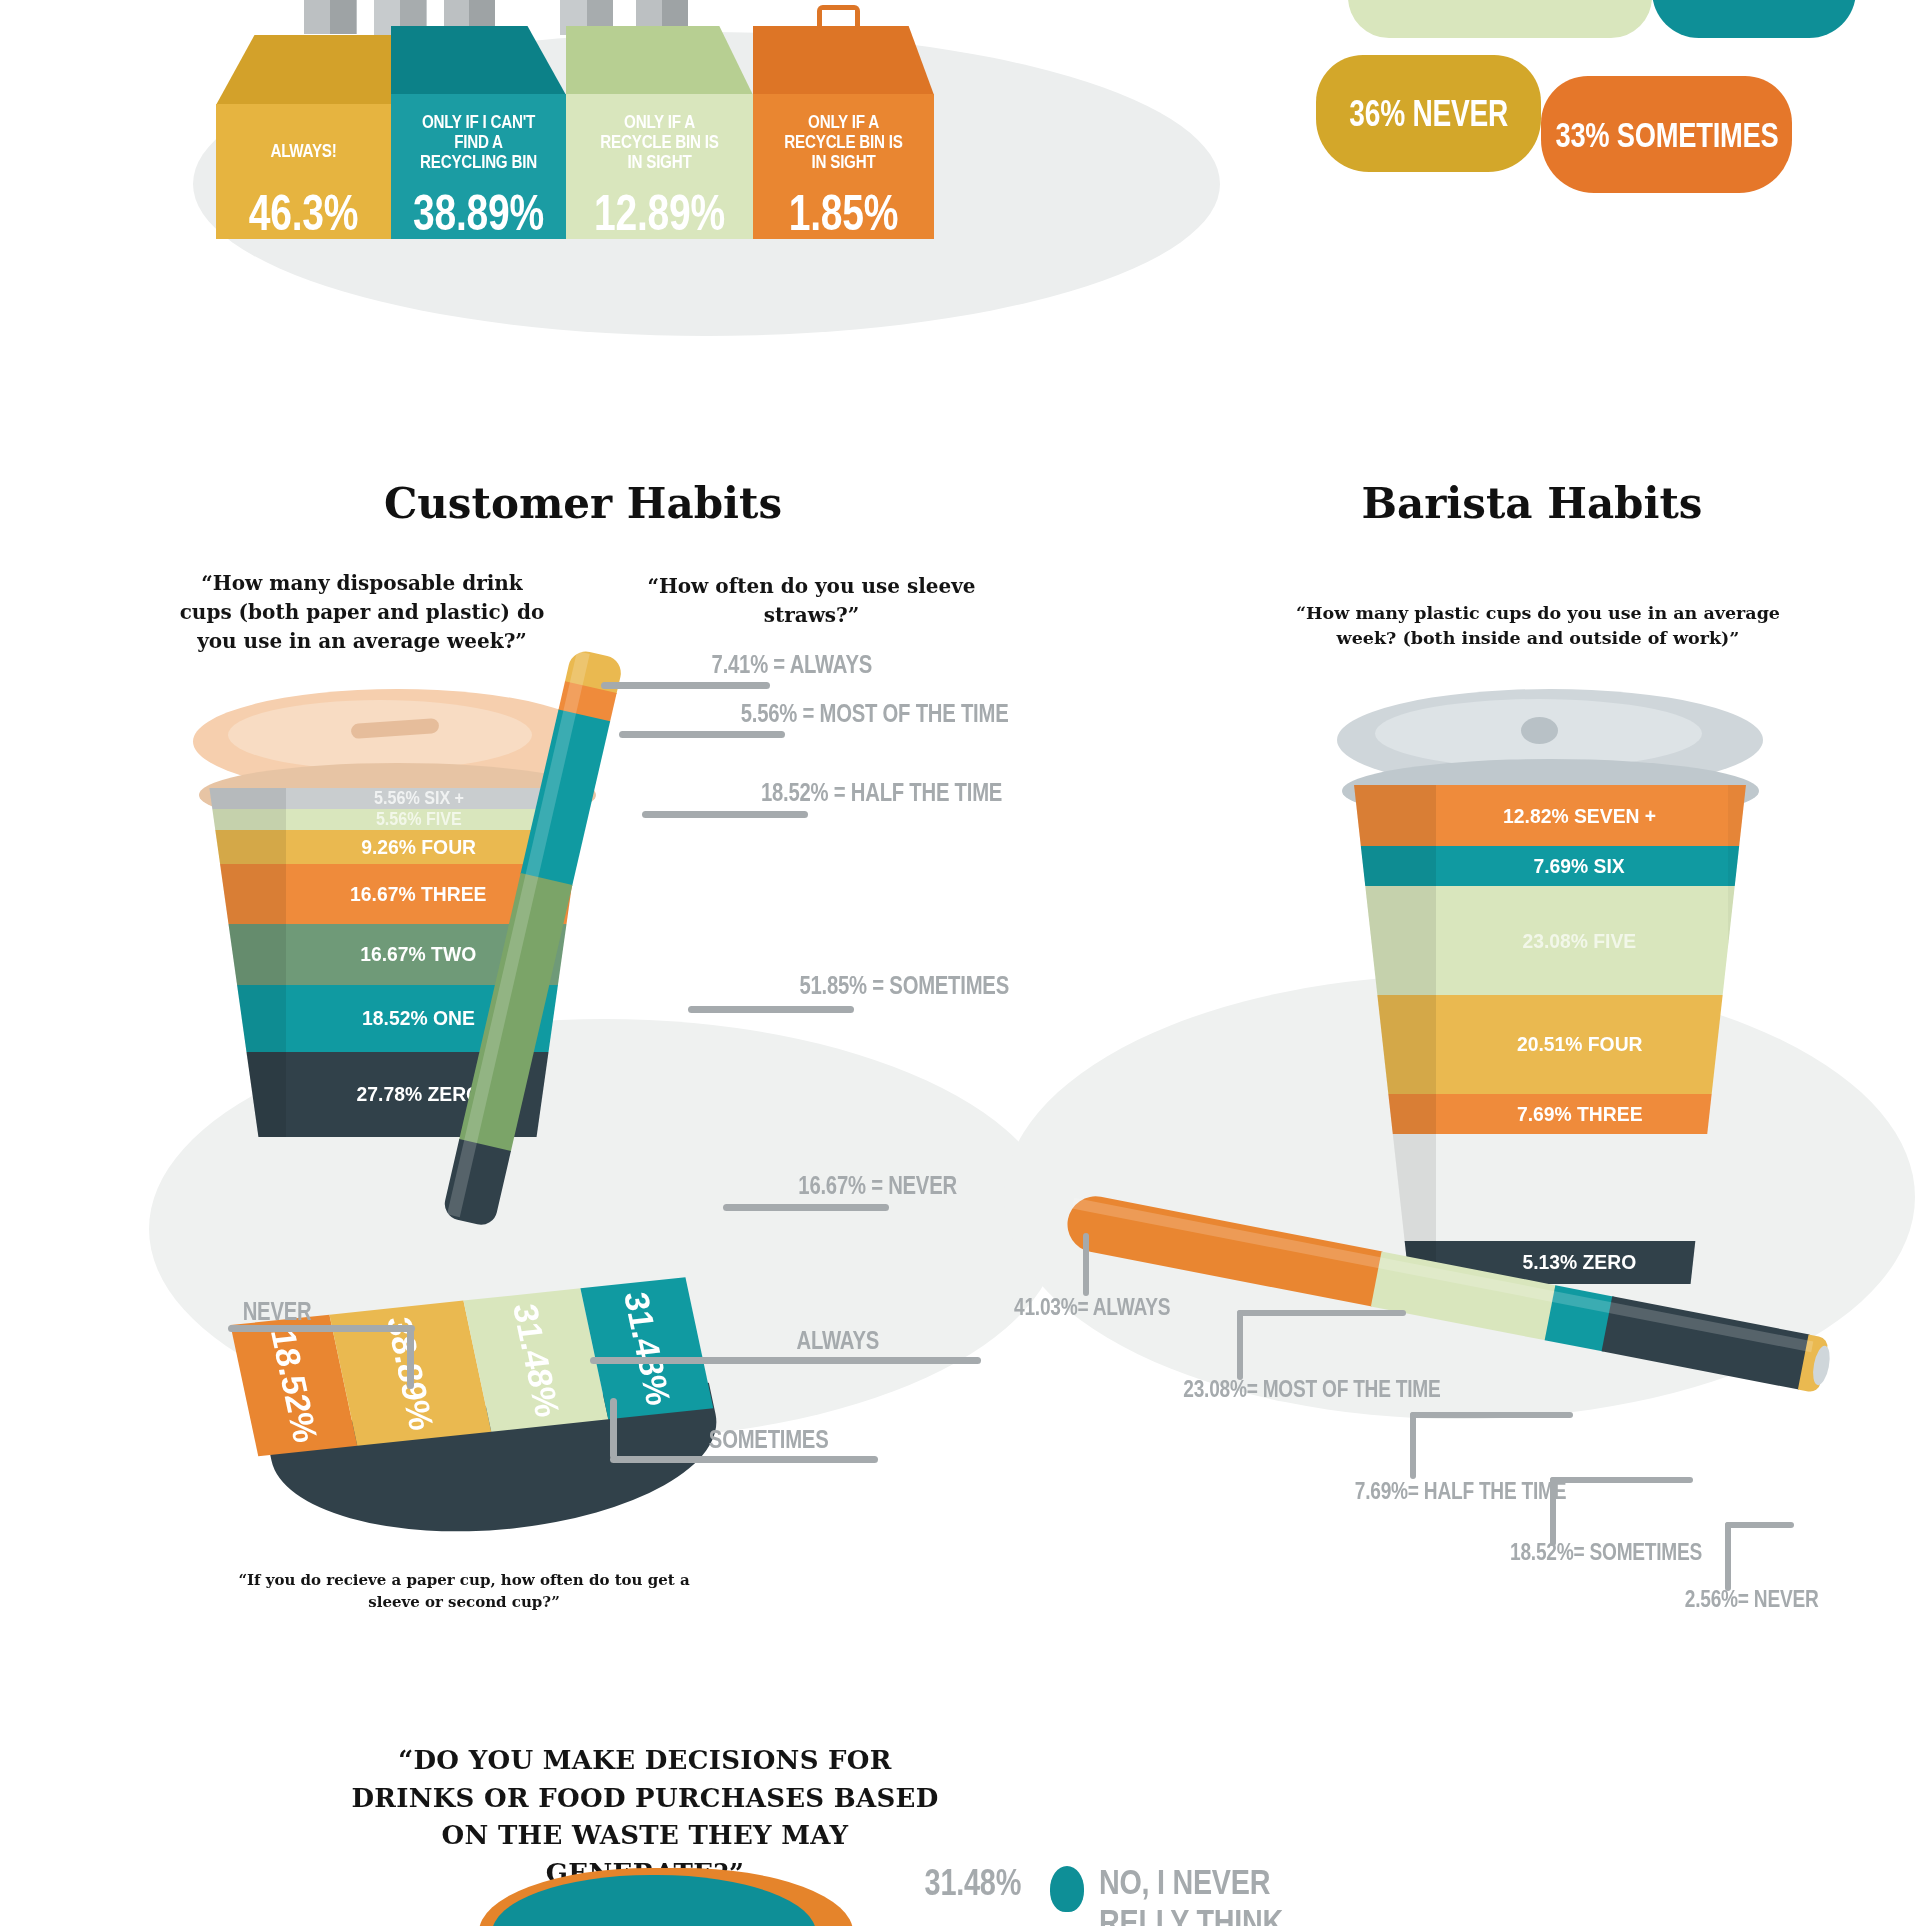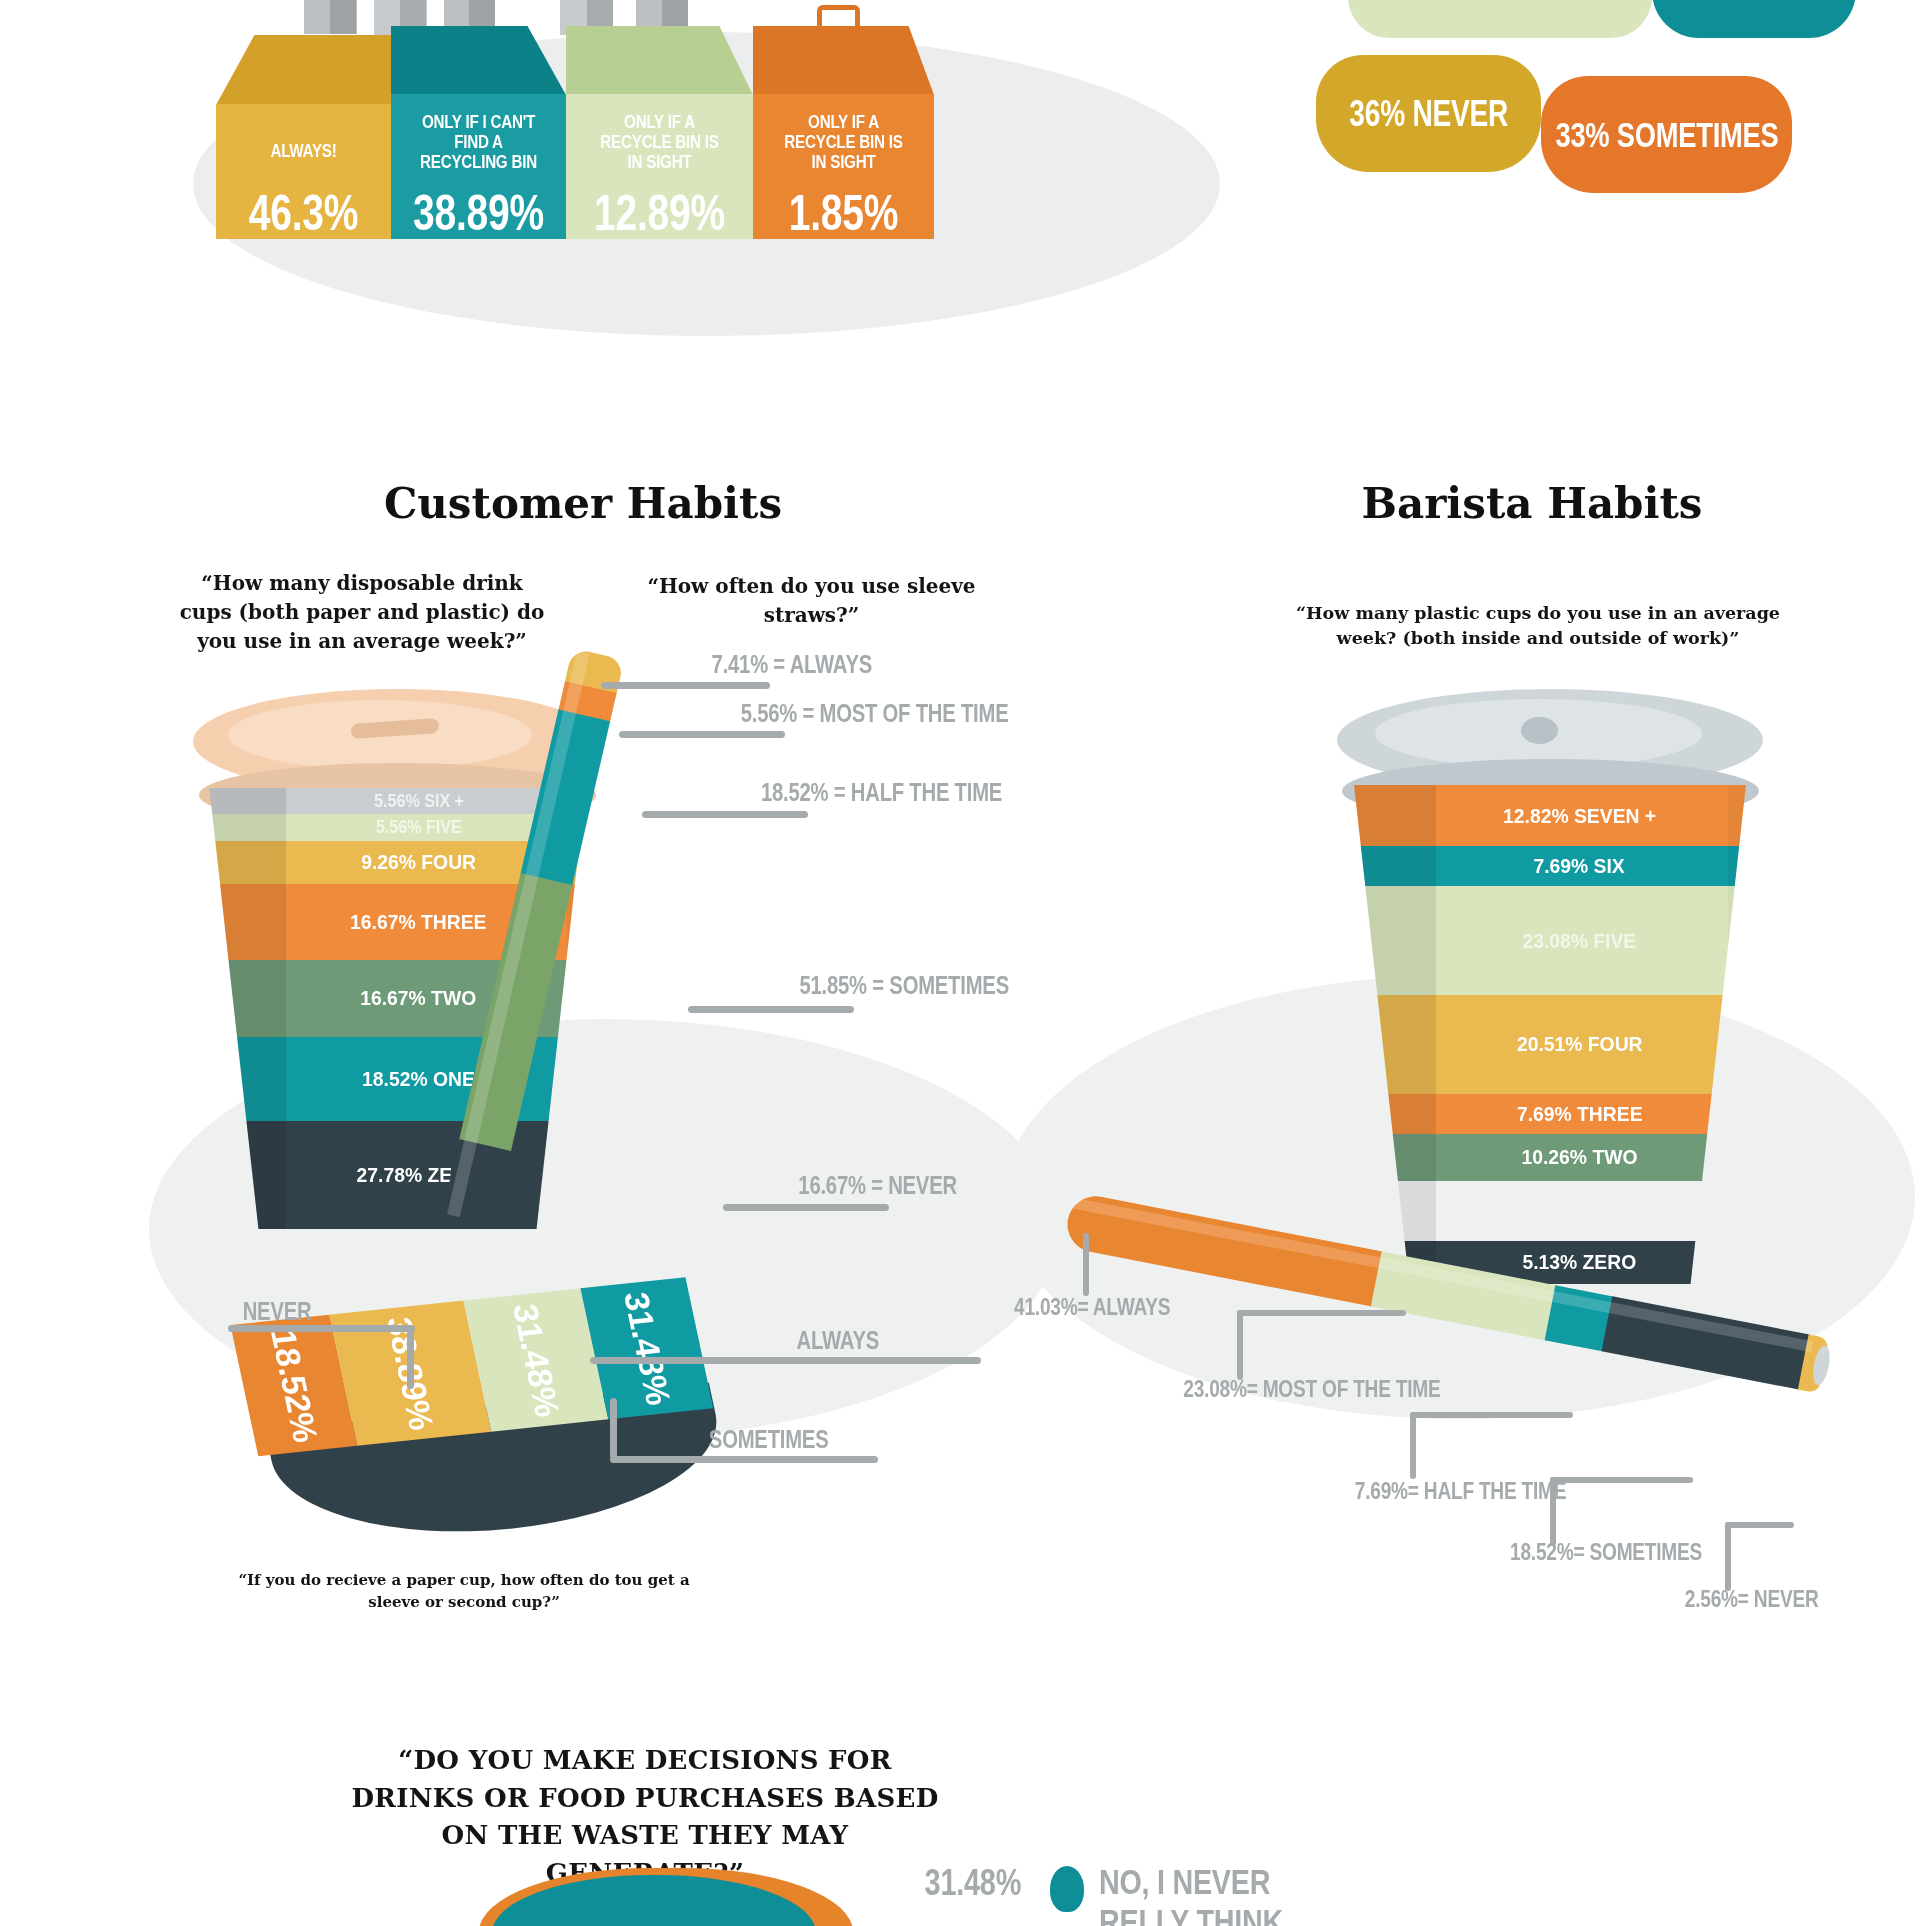--- a/index.html
+++ b/index.html
@@ -128,21 +128,21 @@
 
   <div class="cup-shadow" style="left:149px; top:1019px; width:911px; height:420px;"></div>
 
   <div class="abs" style="left:193px; top:671px; width:409px; height:595px;">
 
     <div class="abs" style="left:0px; top:17.5px; width:409px; height:105px; background:#f6cfae; border-radius:50%;"></div>
     <div class="abs" style="left:35px; top:29px; width:304px; height:70px; background:#f8dcc3; border-radius:50%;"></div>
     <div class="abs" style="left:158px; top:50px; width:88px; height:15px; background:#e6bd9b; border-radius:7.6px; transform:rotate(-4deg);"></div>
     <div class="abs" style="left:5.8px; top:92px; width:397px; height:64px; background:#e7c4a4; border-radius:50%;"></div>
 
-    <div class="abs" style="left:0px; top:117px; width:409px; height:441px;
+    <div class="abs" style="left:0px; top:117px; width:409px; height:349px;
                 clip-path: polygon(4% 0%, 96% 0%, 84% 100%, 16% 100%); overflow:hidden;">
       <div id="cust-bands" style="position:absolute; inset:0;">
           <div class="cupband" style="top: 0%; height: 5.96206%; background: rgb(201, 205, 207); justify-content: center;">
             <span class="txt" style="color: rgb(240, 242, 242); font-size: 17.5px; transform: scaleX(0.92) translateX(23px);">5.56%   SIX +</span>
           </div>
           <div class="cupband" style="top: 5.96206%; height: 5.96206%; background: rgb(217, 230, 189); justify-content: center;">
             <span class="txt" style="color: rgb(242, 247, 233); font-size: 17.5px; transform: scaleX(0.92) translateX(23px);">5.56%   FIVE</span>
           </div>
           <div class="cupband" style="top: 11.9241%; height: 9.7561%; background: rgb(234, 185, 80); justify-content: center;">
             <span class="txt" style="color: rgb(255, 255, 255); font-size: 21px; transform: scaleX(0.92) translateX(23px);">9.26%   FOUR</span>
@@ -259,23 +259,20 @@
             <span class="txt" style="color: rgb(255, 255, 255); font-size: 21px; transform: scaleX(0.92) translateX(32px);">7.69%   SIX</span>
           </div>
           <div class="cupband" style="top: 20.3077%; height: 21.8462%; background: rgb(217, 230, 189); justify-content: center;">
             <span class="txt" style="color: rgb(242, 247, 233); font-size: 21px; transform: scaleX(0.92) translateX(32px);">23.08%   FIVE</span>
           </div>
           <div class="cupband" style="top: 42.1538%; height: 19.6923%; background: rgb(234, 185, 80); justify-content: center;">
             <span class="txt" style="color: rgb(255, 255, 255); font-size: 21px; transform: scaleX(0.92) translateX(32px);">20.51%   FOUR</span>
           </div>
           <div class="cupband" style="top: 61.8462%; height: 8%; background: rgb(239, 139, 59); justify-content: center;">
             <span class="txt" style="color: rgb(255, 255, 255); font-size: 21px; transform: scaleX(0.92) translateX(32px);">7.69%   THREE</span>
-          </div>
-          <div class="cupband" style="top: 69.8462%; height: 9.53846%; background: rgb(111, 154, 120); justify-content: center;">
-            <span class="txt" style="color: rgb(255, 255, 255); font-size: 21px; transform: scaleX(0.92) translateX(32px);">10.26%   TWO</span>
           </div>
           <div class="cupband" style="top: 91.3846%; height: 8.61538%; background: rgb(49, 65, 74); justify-content: center;">
             <span class="txt" style="color: rgb(255, 255, 255); font-size: 21px; transform: scaleX(0.92) translateX(32px);">5.13%   ZERO</span>
           </div>
         </div>
       <div class="abs" style="left:0; top:0; width:99px; height:100%; background:rgba(0,0,0,0.09);"></div>
       <div class="abs" style="right:0; top:0; width:35px; height:100%; background:rgba(0,0,0,0.04);"></div>
     </div>
   </div>
 

